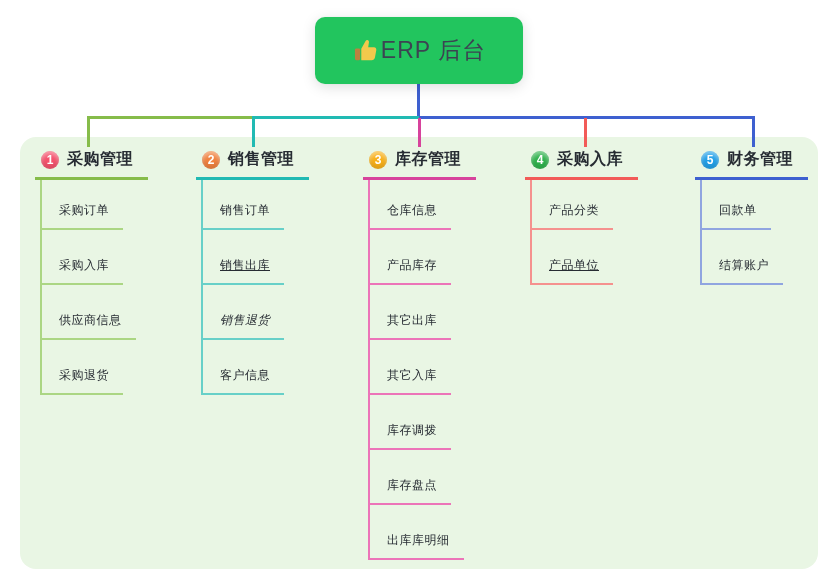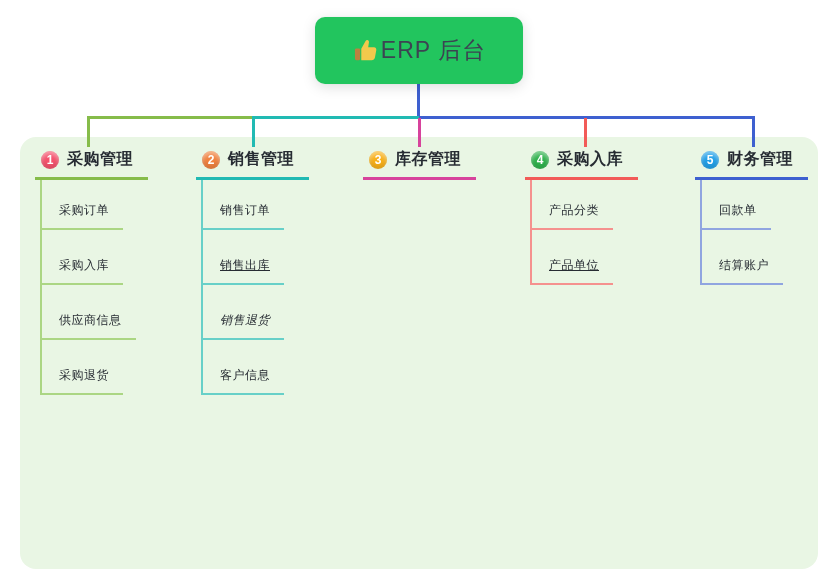--- a/index.html
+++ b/index.html
@@ -104,20 +104,29 @@
           <div class="child" style="border-bottom-color: rgb(103, 208, 200); font-style: italic;">销售退货</div>
           <div class="child" style="border-bottom-color: rgb(103, 208, 200); text-align: center;">客户信息</div>
         </div>
   </div>
 
   <div class="branch branch-3">
     <div class="branch-heading" style="border-bottom-color: rgb(215, 67, 156);">
       <span class="badge" style="background: rgb(248, 176, 24);">3</span>
       <span class="branch-title">库存管理</span>
     </div>
+    <div class="children" style="border-left-color: rgb(236, 116, 184);">
+          <div class="child" style="border-bottom-color: rgb(236, 116, 184);">仓库信息</div>
+          <div class="child" style="border-bottom-color: rgb(236, 116, 184);">产品库存</div>
+          <div class="child" style="border-bottom-color: rgb(236, 116, 184);">其它出库</div>
+          <div class="child" style="border-bottom-color: rgb(236, 116, 184);">其它入库</div>
+          <div class="child" style="border-bottom-color: rgb(236, 116, 184);">库存调拨</div>
+          <div class="child" style="border-bottom-color: rgb(236, 116, 184);">库存盘点</div>
+          <div class="child" style="border-bottom-color: rgb(236, 116, 184);">出库库明细</div>
+        </div>
   </div>
 
   <div class="branch branch-4">
     <div class="branch-heading" style="border-bottom-color: rgb(242, 91, 88);">
       <span class="badge" style="background: rgb(47, 178, 76);">4</span>
       <span class="branch-title">采购入库</span>
     </div>
     <div class="children" style="border-left-color: rgb(245, 145, 142);">
           <div class="child" style="border-bottom-color: rgb(245, 145, 142);">产品分类</div>
           <div class="child" style="border-bottom-color: rgb(245, 145, 142); text-decoration: underline;">产品单位</div>

